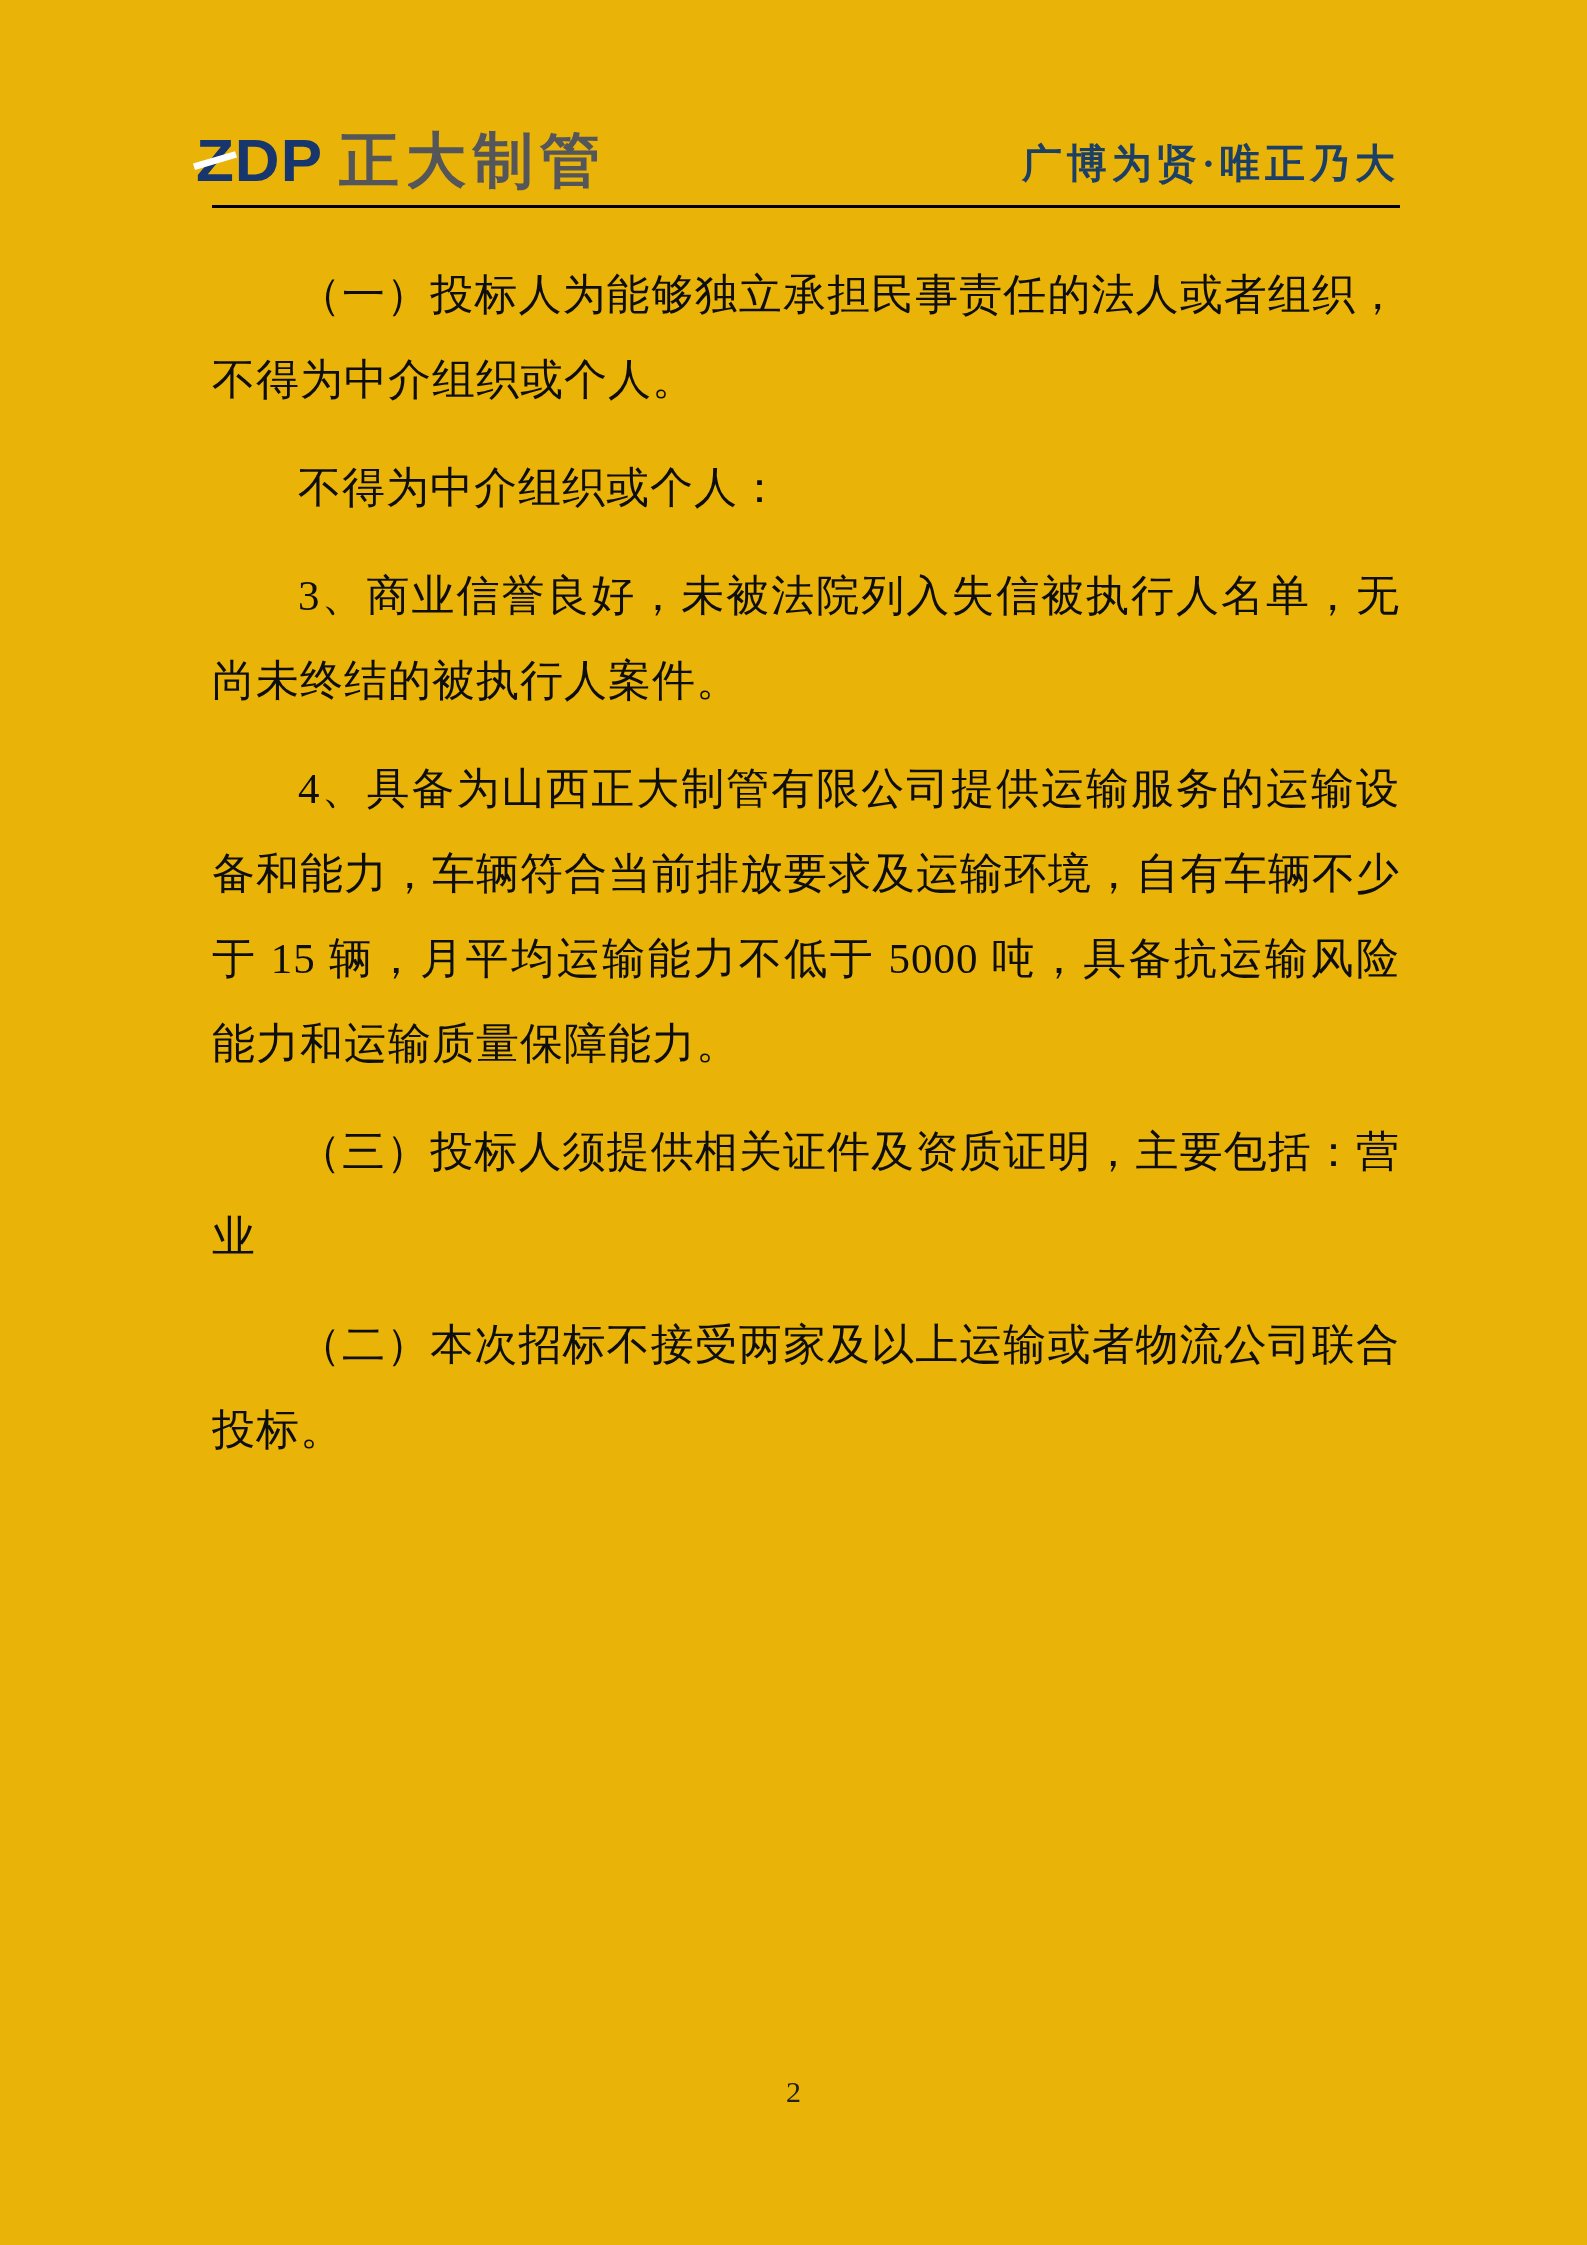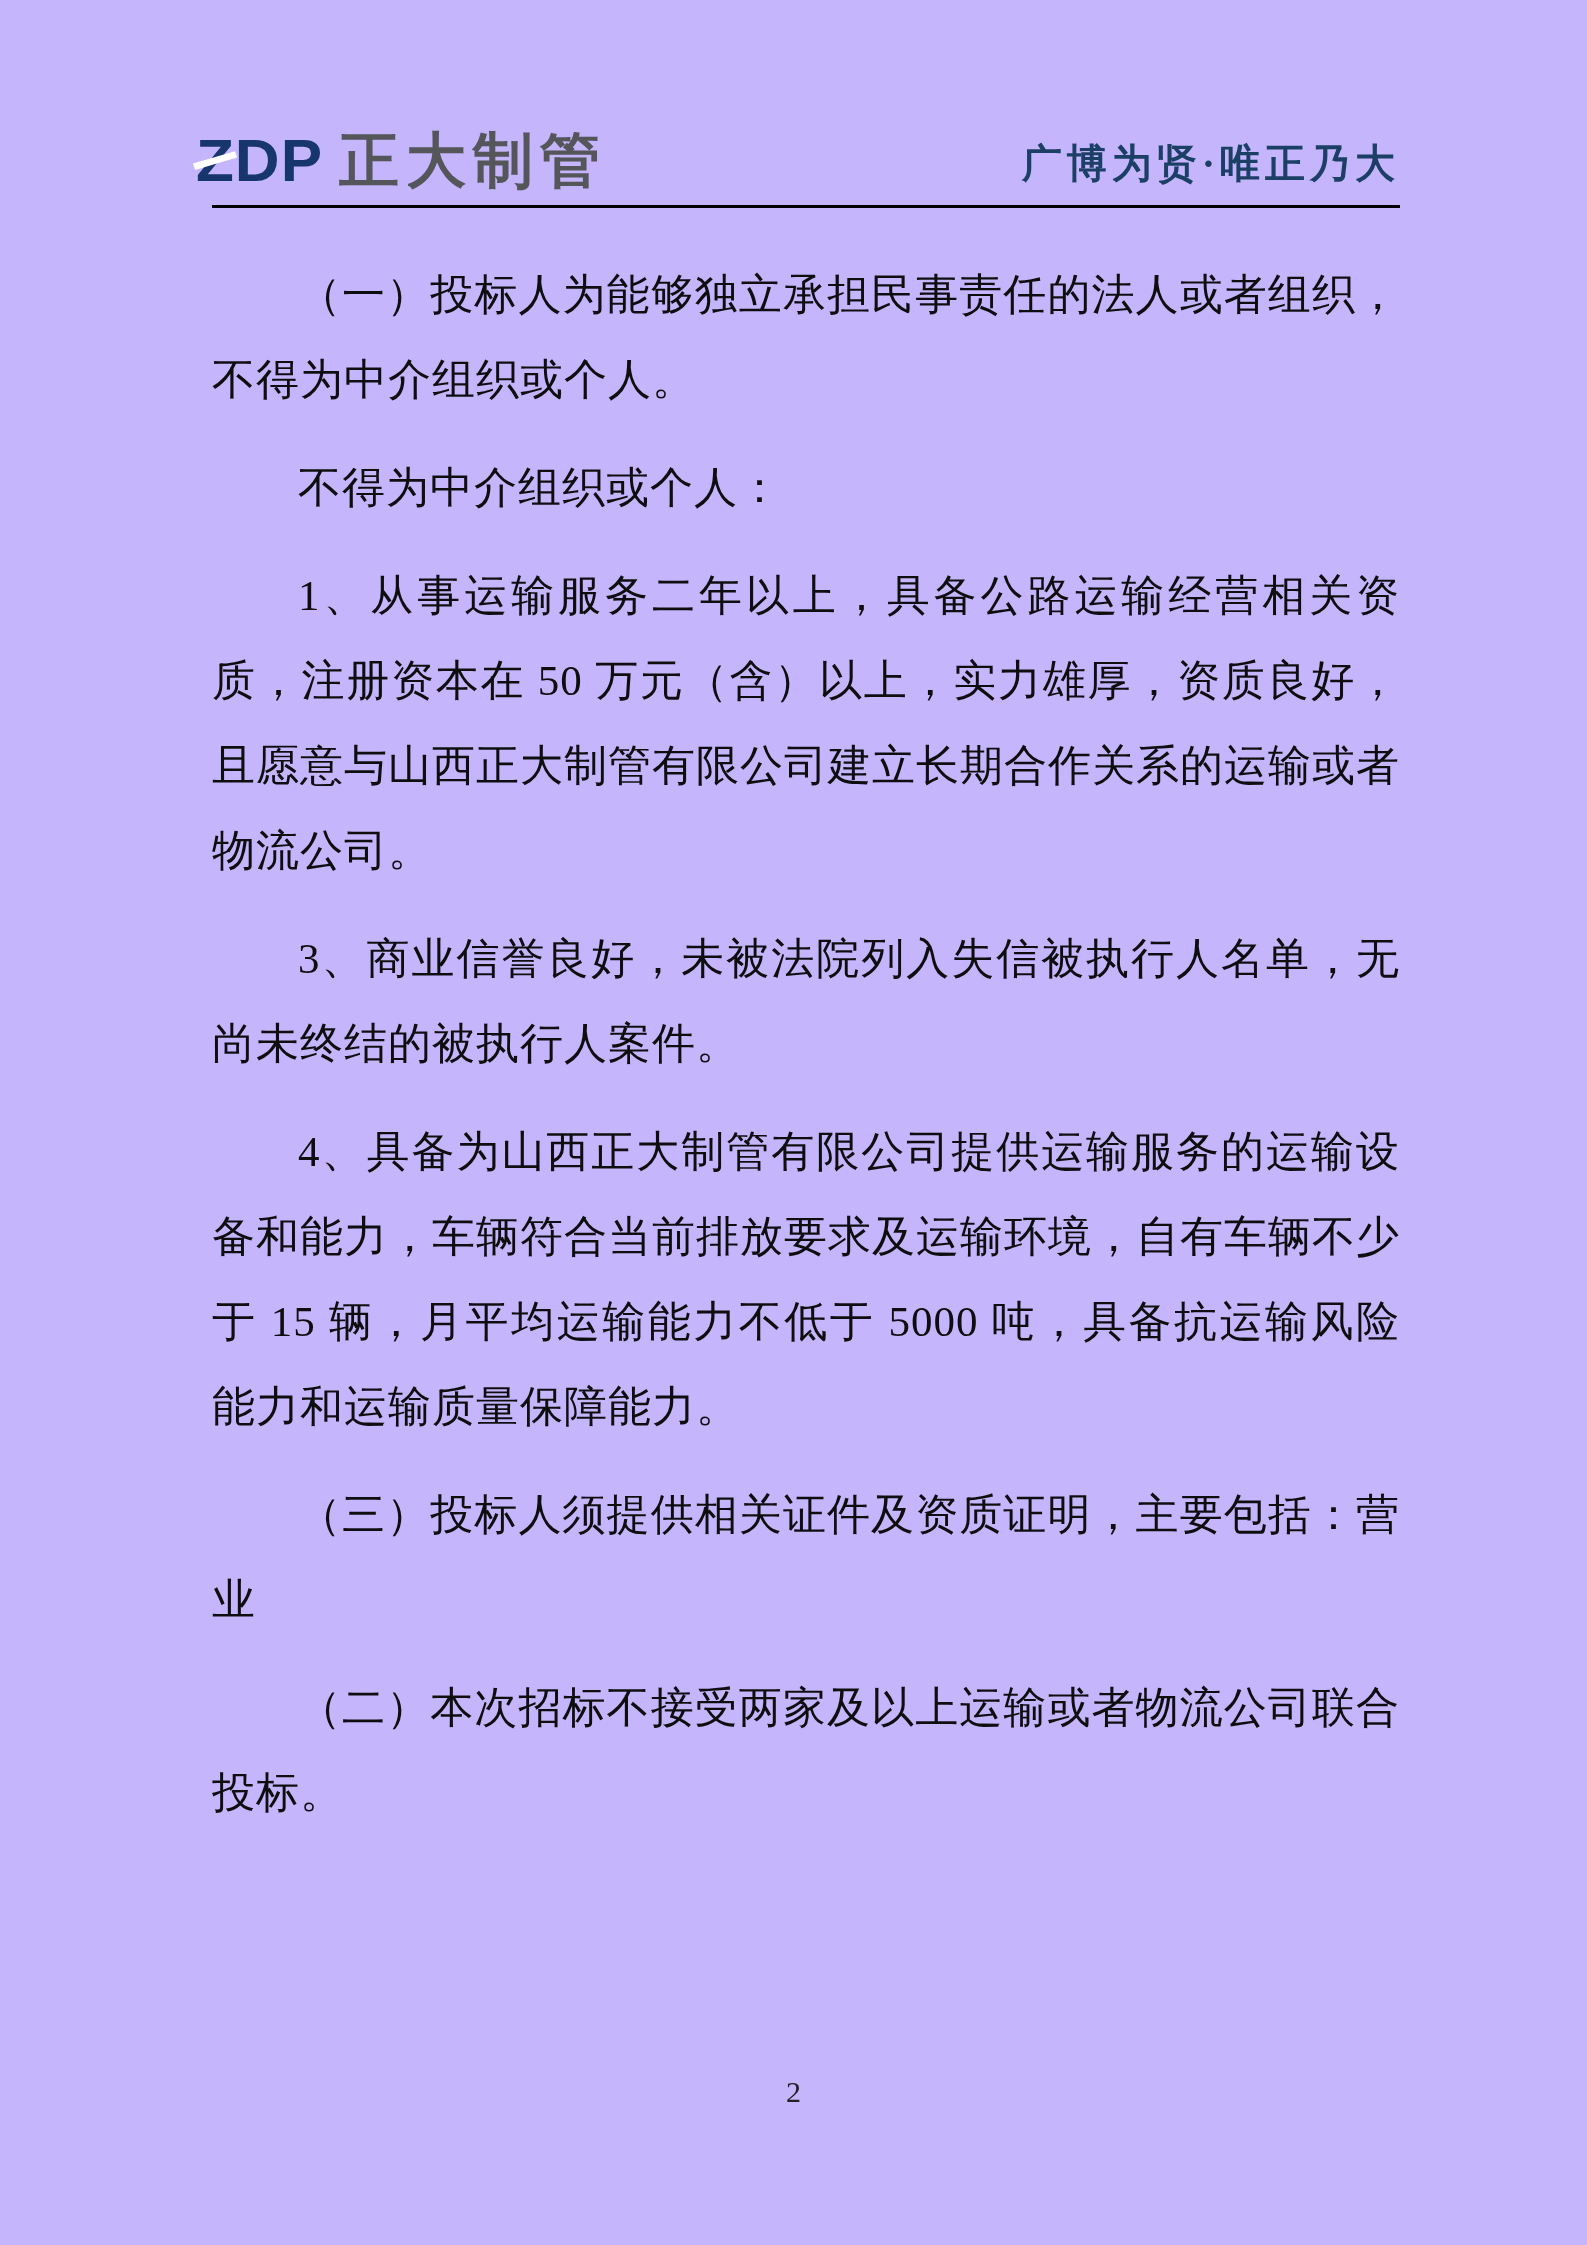--- a/index.html
+++ b/index.html
@@ -8,21 +8,21 @@
     height: 2245px;
     background: #ffffff;
     font-family: "Liberation Serif", "DejaVu Serif", serif;
     color: #111111;
     overflow: hidden;
   }
   .page {
     position: relative;
     width: 1587px;
     height: 2245px;
-    background: #c4b5fd;
+    background: #eab308;
   }
 
   
   .header-row {
     position: absolute;
     left: 196px;
     top: 130px;
     width: 1204px;
     display: flex;
     justify-content: space-between;
@@ -122,21 +122,20 @@
     </div>
     <div class="slogan">广博为贤·唯正乃大</div>
   </div>
 
   <div class="header-rule"></div>
 
   <div class="doc-body">
 
   <p class="para">（一）投标人为能够独立承担民事责任的法人或者组织，不得为中介组织或个人。</p>
       <p class="para">不得为中介组织或个人：</p>
-      <p class="para">1、从事运输服务二年以上，具备公路运输经营相关资质，注册资本在 50 万元（含）以上，实力雄厚，资质良好，且愿意与山西正大制管有限公司建立长期合作关系的运输或者物流公司。</p>
       <p class="para">3、商业信誉良好，未被法院列入失信被执行人名单，无尚未终结的被执行人案件。</p>
       <p class="para">4、具备为山西正大制管有限公司提供运输服务的运输设备和能力，车辆符合当前排放要求及运输环境，自有车辆不少于 15 辆，月平均运输能力不低于 5000 吨，具备抗运输风险能力和运输质量保障能力。</p>
       <p class="para">（三）投标人须提供相关证件及资质证明，主要包括：营业</p>
       <p class="para">（二）本次招标不接受两家及以上运输或者物流公司联合投标。</p>
     </div>
 
   <div class="page-number">2</div>
 
 </div>
 

